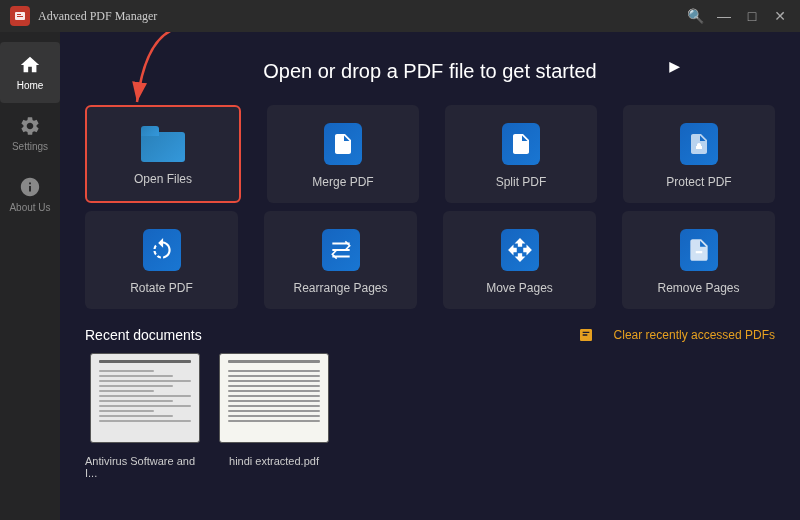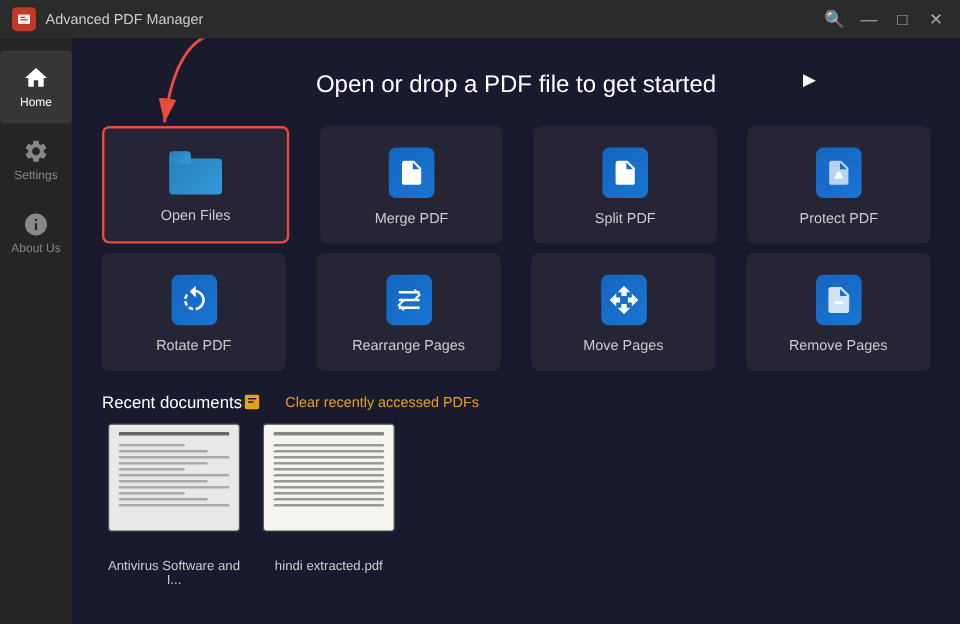--- a/index.html
+++ b/index.html
@@ -31,20 +31,21 @@
       align-items: center;
       justify-content: center;
       margin-right: 8px;
       flex-shrink: 0;
     }
     .title-bar-icon svg { width: 12px; height: 12px; }
     .title-bar-title {
       color: #ccc;
       font-size: 12px;
       flex: 1;
+      font-family: Liberation Serif, serif;
     }
     .title-bar-controls {
       display: flex;
       gap: 8px;
     }
     .title-bar-btn {
       color: #aaa;
       font-size: 14px;
       cursor: pointer;
       width: 20px;
@@ -187,21 +188,21 @@
     .icon-move { background: linear-gradient(135deg, #1565c0, #1976d2); }
     .icon-remove { background: linear-gradient(135deg, #1565c0, #1976d2); }
 
     
     .recent-section {
       flex-shrink: 0;
     }
     .recent-header {
       display: flex;
       align-items: center;
-      justify-content: flex-start;
+      justify-content: space-between;
       margin-bottom: 10px;
     }
     .recent-title {
       color: #fff;
       font-size: 14px;
       font-weight: 500;
     }
     .clear-btn {
       display: flex;
       align-items: center;
@@ -248,22 +249,21 @@
     .thumb-line.medium { width: 80%; }
     .thumb-line.full { width: 100%; }
     .thumb-line.header {
       height: 3px;
       background: #666;
       margin-bottom: 4px;
     }
     .doc-name {
       color: #ccc;
       font-size: 11px;
-      margin-top: 23px;
-      text-align: center;
+      margin-top: 12px;
       max-width: 120px;
     }
 
     
     .doc-thumbnail.hindi-thumb {
       background: #f5f5f0;
     }
 
     
     .cursor-dot {

